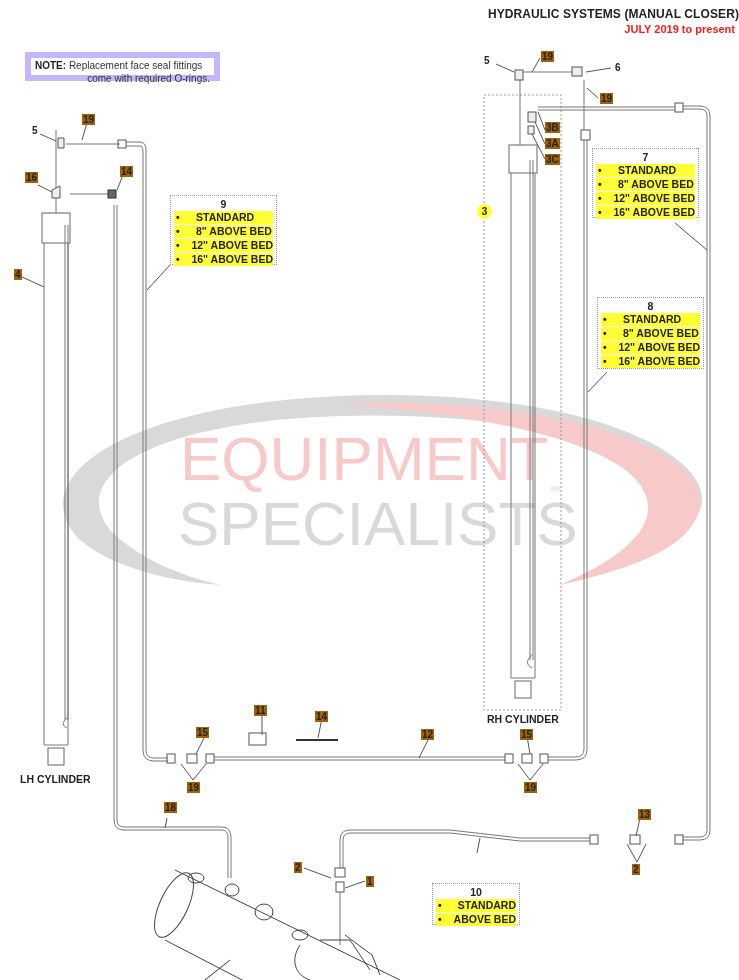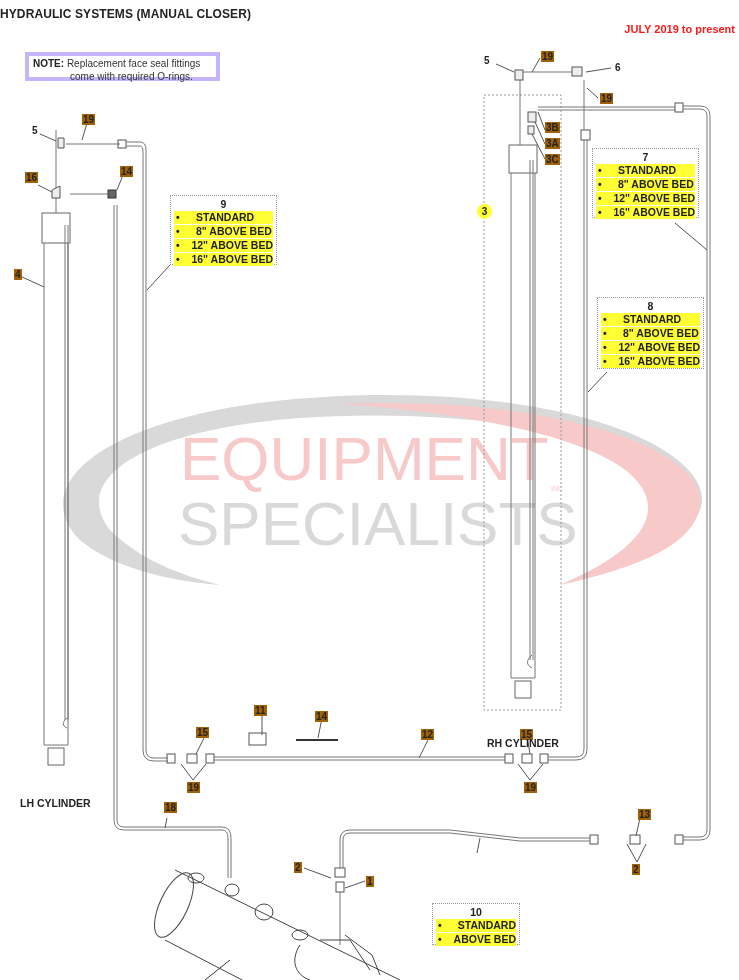--- a/index.html
+++ b/index.html
@@ -1,29 +1,29 @@
 <!DOCTYPE html>
 <html><head>
 <meta charset="utf-8">
 <style>
   html, body { margin:0; padding:0; background:#ffffff; }
   body { width:739px; height:980px; position:relative; overflow:hidden; font-family:"Liberation Sans", sans-serif; }
-  .title { position:absolute; left:0; width:739px; top:7px; text-align:left; font-weight:bold; font-size:12px; color:#222; letter-spacing:0.1px; }
+  .title { position:absolute; left:0; width:739px; top:7px; text-align:right; font-weight:bold; font-size:12px; color:#222; letter-spacing:0.1px; }
   .date { position:absolute; right:4px; top:23px; font-weight:bold; font-size:11px; color:#ff1a1a;text-align:center; }
-  .note { position:absolute; left:25px; top:52px; width:195px; height:29px; border:4px solid #c4b5fd; box-sizing:border-box; font-size:10px; color:#333; padding:1px 4px; line-height:13px; }
+  .note { position:absolute; left:25px; top:52px; width:195px; height:29px; border:6px solid #c4b5fd; box-sizing:border-box; font-size:10px; color:#333; padding:1px 4px; line-height:13px; }
   .note b { color:#222; }
-  .note .l2 { padding-left:37px; }
+  .note .l2 { padding-left:37px;text-align:right; }
   .callout { position:absolute; font-weight:bold; font-size:10px; color:#222; background:#a16207; padding:0 1px; line-height:11px; }
   .callout.plain { background:transparent; }
   .circle { position:absolute; width:15px; height:15px; border-radius:50%; background:#ffff33; font-weight:bold; font-size:10px; text-align:center; line-height:15px; color:#222; }
   .optbox { position:absolute; border:1px dotted #999; font-weight:bold; font-size:10.5px; color:#222; padding:2px 3px; box-sizing:border-box; }
   .optbox .num { text-align:center; line-height:12px; }
   .optbox .opt { background:#ffff33; line-height:13px; margin:1px 0; display:flex; white-space:nowrap; }
   .optbox .opt .bullet { width:20px; padding-left:2px; }
-  .cyl-label { position:absolute; font-weight:bold; font-size:10.5px; color:#222;margin-top:24px; }
+  .cyl-label { position:absolute; font-weight:bold; font-size:10.5px; color:#222; }
   svg.diagram { position:absolute; left:0; top:0; }
   .wm { position:absolute; left:0; top:0; }
 </style>
 </head>
 <body>
 
 <svg class="wm" width="739" height="980" viewBox="0 0 739 980">
   <path d="M80,540 C20,480 120,400 370,395 C600,392 720,460 700,510 C690,540 640,565 560,585 C640,555 680,520 650,480 C600,420 420,410 300,418 C140,430 70,480 110,530 C140,560 180,575 220,585 C160,580 110,565 80,540 Z" fill="#d9d9d9"></path>
   <path d="M340,404 C560,395 700,450 700,500 C700,540 650,565 560,585 C630,555 665,520 640,485 C610,440 470,412 340,404 Z" fill="#f7c9c9"></path>
   <text x="180" y="480" font-family="Liberation Sans, sans-serif" font-size="62" fill="#f7c9c9">EQUIPMENT</text>
@@ -255,21 +255,21 @@
   <div class="opt">
       <span class="bullet">•</span>
       <span>12" ABOVE BED</span>
     </div>
   <div class="opt">
       <span class="bullet">•</span>
       <span>16" ABOVE BED</span>
     </div>
 </div>
 
-<div class="optbox" style="left:432px;top:903px;width:88px;height:42px">
+<div class="optbox" style="left:432px;top:883px;width:88px;height:42px">
   <div class="num">10</div>
   <div class="opt">
       <span class="bullet">•</span>
       <span>STANDARD</span>
     </div>
   <div class="opt">
       <span class="bullet">•</span>
       <span>ABOVE BED</span>
     </div>
 </div>

